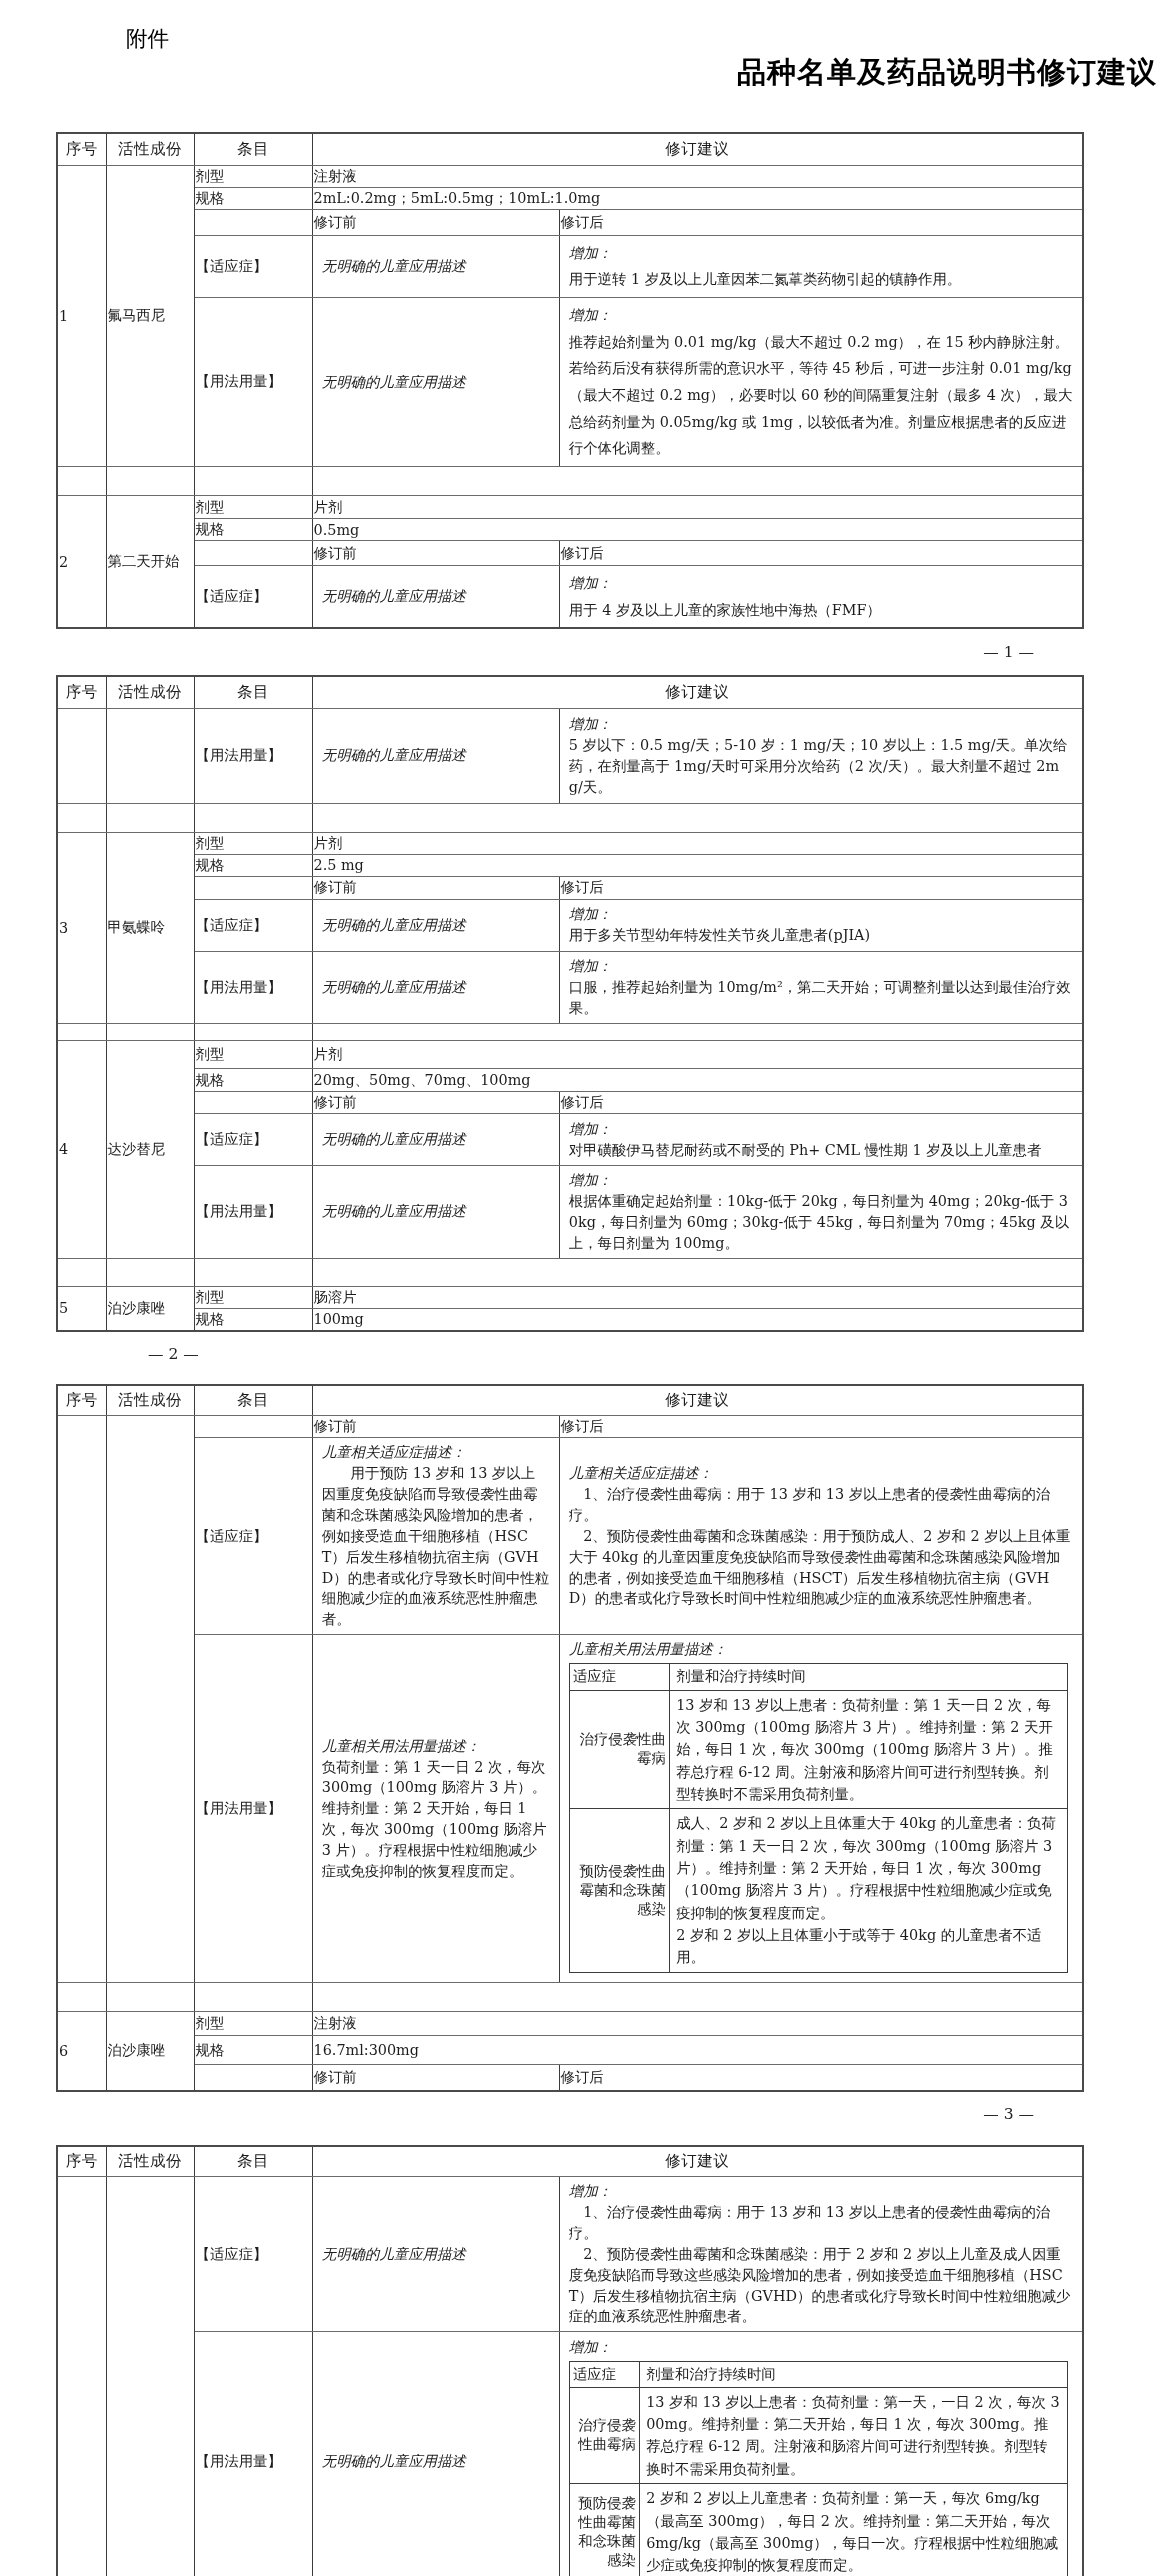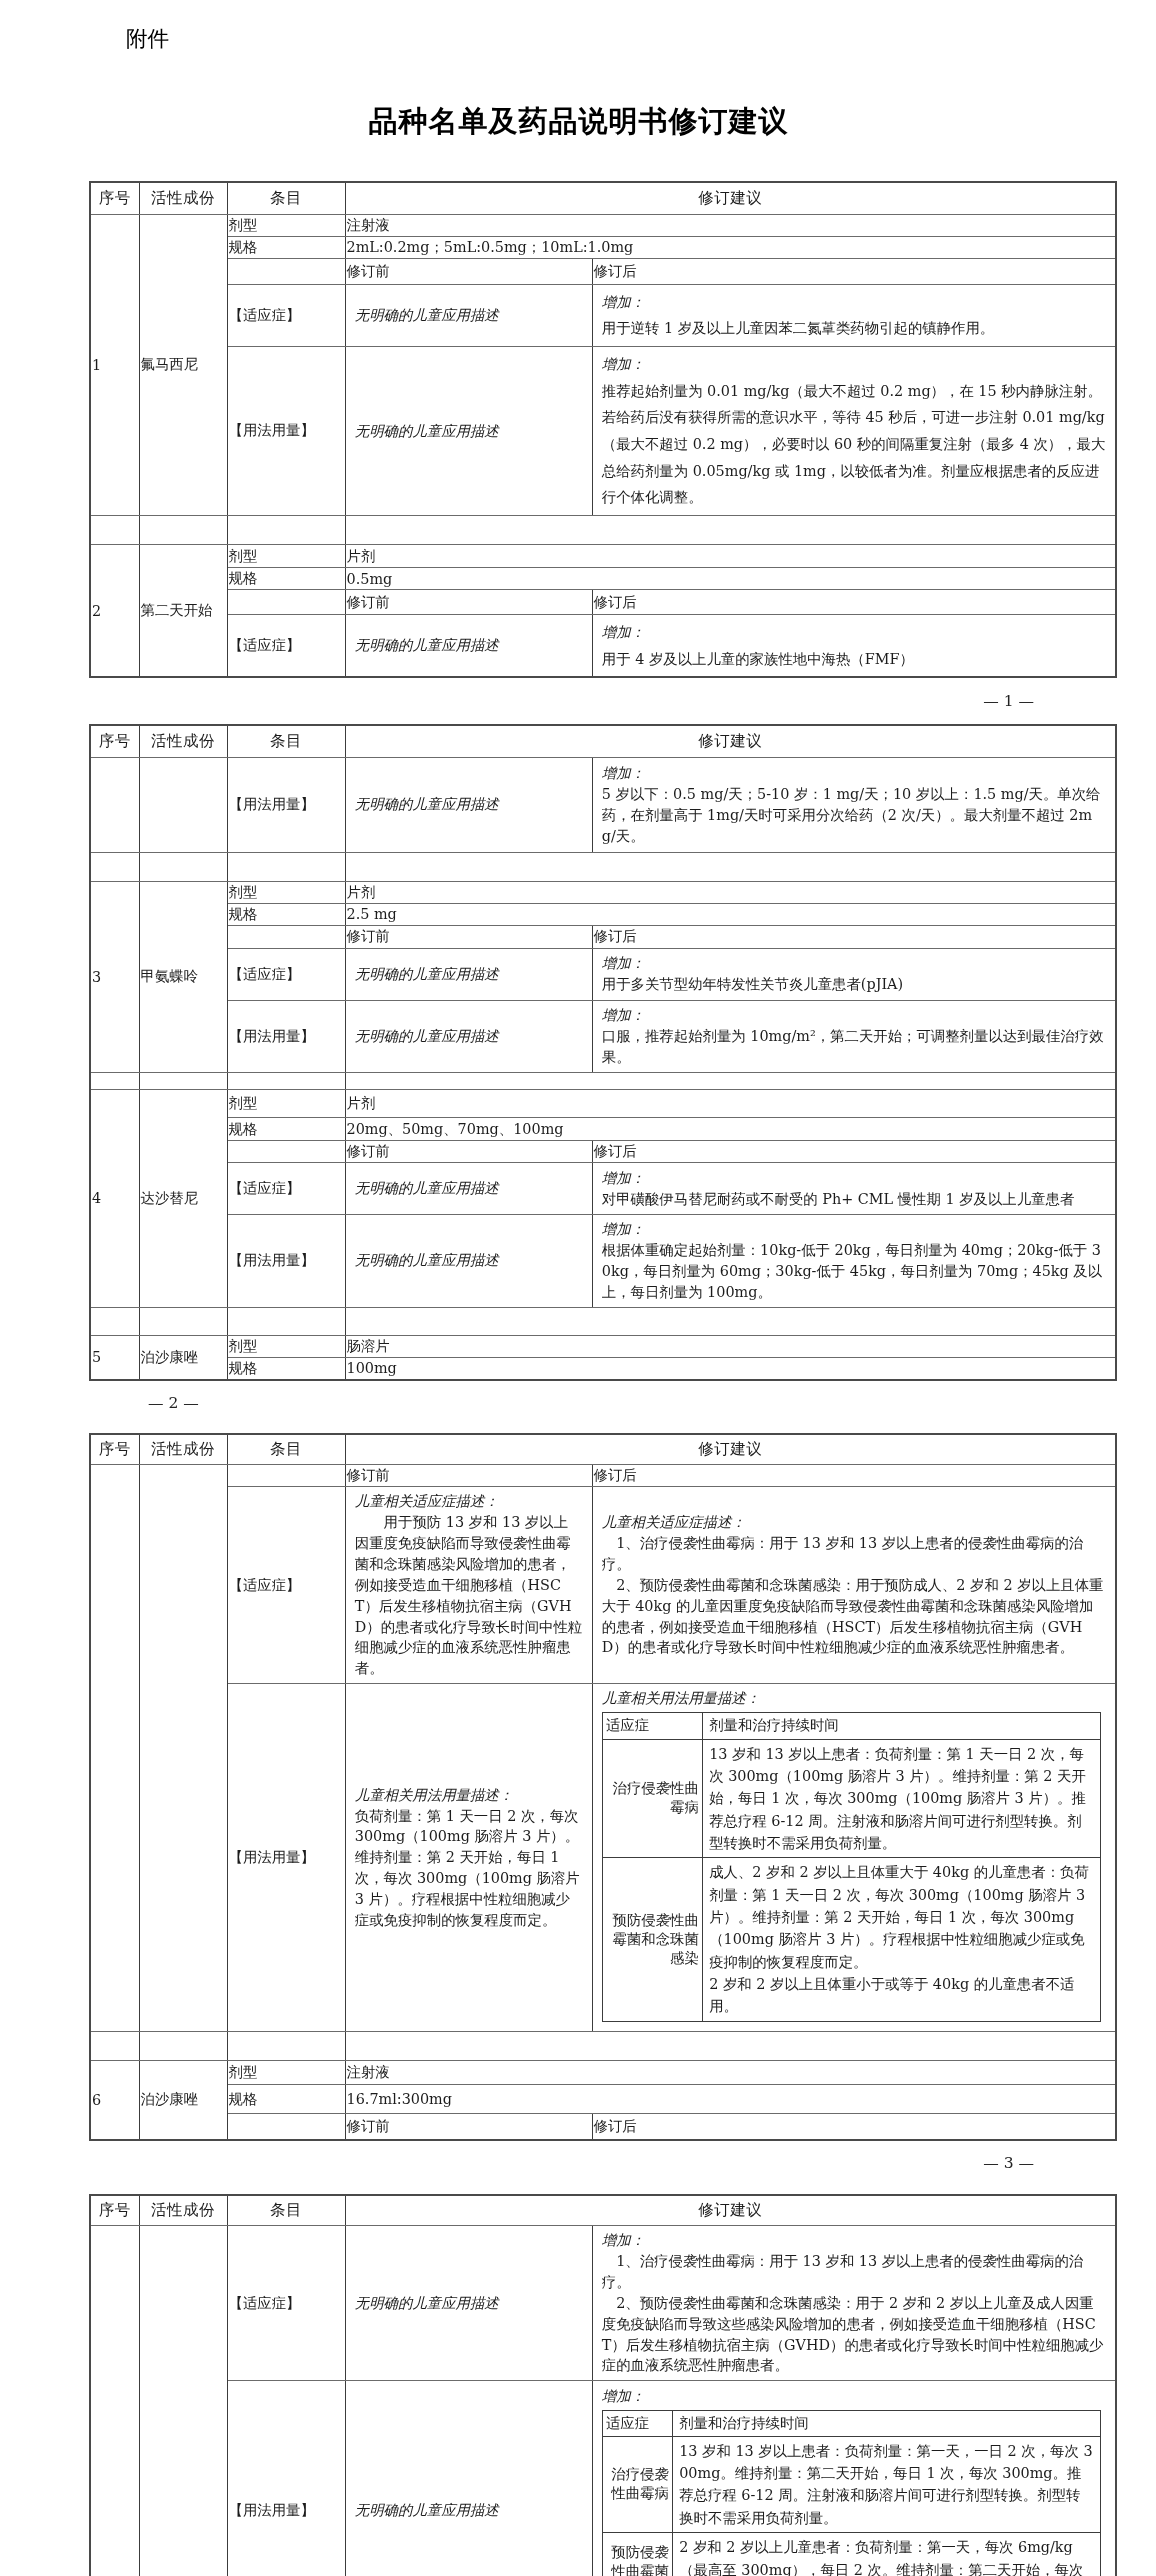--- a/index.html
+++ b/index.html
@@ -1,20 +1,20 @@
 <!DOCTYPE html>
 <html style="font-size:8.2px"><head>
 <meta charset="utf-8">
 <style>
   html,body{margin:0;padding:0;background:#ffffff;}
   body{width:1157px;height:2948px;overflow:hidden;color:#1c1c1c;
        font-family:"DejaVu Serif","Liberation Serif",serif;font-size:14.4px;}
   .attachment{margin:24px 0 0 126px;font-size:21.6px;font-family:"Liberation Sans","DejaVu Sans",sans-serif;color:#000000;}
-  .doc-title{margin-top:49px;text-align:center;font-size:29px;font-weight:bold;letter-spacing:1px;color:#000;}
-  table.doc{border-collapse:collapse;table-layout:fixed;width:1026px;margin-left:89px;background:#fff;}
+  .doc-title{text-align:right;font-size:29px;font-weight:bold;letter-spacing:1px;color:#000;}
+  table.doc{border-collapse:collapse;table-layout:fixed;width:1026px;margin-left:56px;background:#fff;}
   table.doc{border:2.1px solid #4a4a4a;}
   table.doc td,table.doc th{border-left:1px solid #3c3c3c;border-right:1px solid #3c3c3c;
        border-top:1.5px solid #6b6b6b;border-bottom:1.5px solid #6b6b6b;
        font-weight:normal;vertical-align:middle;word-break:break-all;}
   .t1{margin-top:39px;}
   .t2{margin-top:14.4px;}
   .t3{margin-top:20.6px;}
   .t4{margin-top:21.6px;}
   .c{text-align:left;}
   .hd th{font-size:15.5px;text-align:center;letter-spacing:0.5px;}

